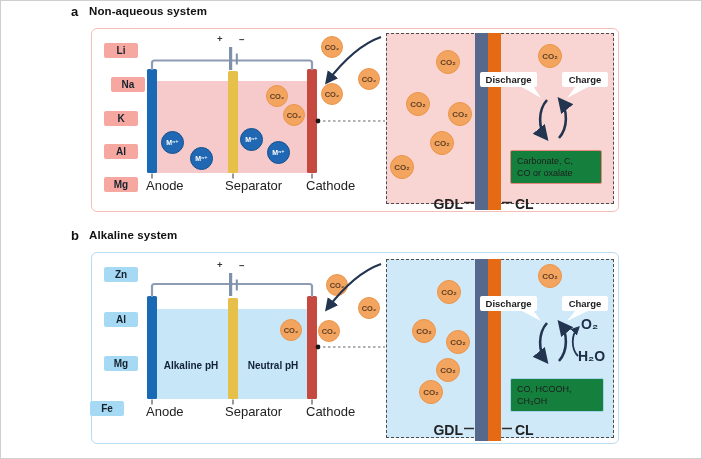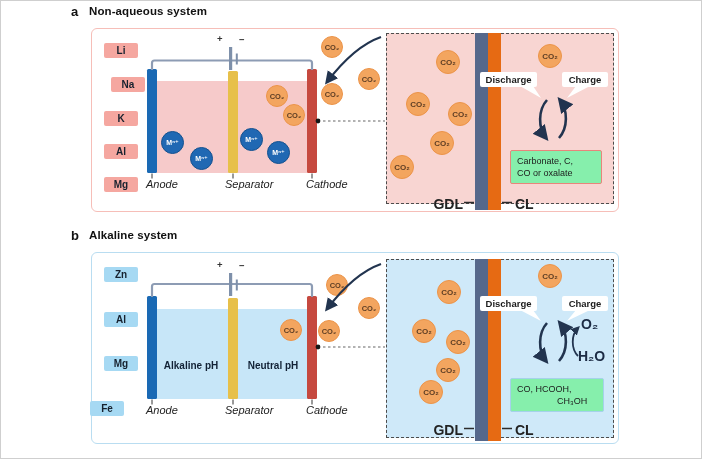--- a/index.html
+++ b/index.html
@@ -13,35 +13,35 @@
   .panel-title{font-size:11.5px;font-weight:800;color:#111;letter-spacing:.1px;}
   .panel-box{position:absolute;border-radius:6px;background:#fff;box-sizing:border-box;}
   .panel-box.pa{border:1.5px solid #f6beb8;}
   .panel-box.pb{border:1.5px solid #b9ddf1;}
   .metal{position:absolute;width:34px;height:15px;border-radius:2px;display:flex;align-items:center;justify-content:center;
          font-size:10px;font-weight:700;color:#16212e;}
   .metal.ma{background:#f5a7a0;}
   .metal.mb{background:#a6d9f3;}
   .bar{position:absolute;border-radius:1.5px;}
   .electrolyte{position:absolute;}
-  .elabel{position:absolute;font-size:11px;color:#222;white-space:nowrap;font-style:italic;}
+  .elabel{position:absolute;font-size:13px;color:#222;white-space:nowrap;}
   .sign{position:absolute;font-size:9.5px;font-weight:700;color:#333;}
   .co2{position:absolute;width:22px;height:22px;border-radius:50%;background:#f3a55f;border:1.5px solid #ec9449;
        box-sizing:border-box;display:flex;align-items:center;justify-content:center;
        font-size:7.5px;font-weight:700;color:#5c3d24;}
   .co2.lg{width:24px;height:24px;font-size:8px;}
   .ion{position:absolute;width:23px;height:23px;border-radius:50%;background:#2068b3;border:1px solid #14518f;
        box-sizing:border-box;display:flex;align-items:center;justify-content:center;
        font-size:7px;font-weight:700;color:#fff;}
   .inset{position:absolute;border:1.3px dashed #4c4c4c;box-sizing:border-box;}
   .inset.ia{background:#f8d5d2;}
   .inset.ib{background:#cfe9f9;}
   .bubble{position:absolute;background:#fff;border-radius:2px;display:flex;align-items:center;justify-content:center;
           font-size:9.5px;font-weight:600;color:#1b1b1b;}
-  .product{position:absolute;background:#86efac;border-radius:2px;padding:4px 6px;font-size:9px;line-height:1.35;color:#1c1c1c;box-sizing:border-box;}
+  .product{position:absolute;background:#15803d;border-radius:2px;padding:4px 6px;font-size:9px;line-height:1.35;color:#1c1c1c;box-sizing:border-box;}
   .product.pra{border:1.2px solid #e8857b;}
   .product.prb{border:1.2px solid #a5d2ea;}
   .gcl{position:absolute;font-size:14px;font-weight:700;color:#222;}
   .chem{position:absolute;font-size:14px;font-weight:700;color:#1c2b44;}
   .phlabel{position:absolute;transform:translate(-50%,-50%);font-size:10px;font-weight:700;color:#122236;white-space:nowrap;text-align:center;}
   svg.overlay{position:absolute;left:0;top:0;pointer-events:none;}
 </style>
 </head>
 <body>
 
@@ -145,21 +145,21 @@
   <div class="co2 lg" style="left:418px;top:379px;">CO₂</div>
 
   <div class="bubble" style="left:479px;top:295px;width:57px;height:15px;">Discharge</div>
   <div class="bubble" style="left:561px;top:295px;width:46px;height:15px;">Charge</div>
 
   <div class="chem" style="left:580px;top:315px;">O₂</div>
   <div class="chem" style="left:577px;top:347px;">H₂O</div>
 
   <div class="product prb" style="left:509px;top:377px;width:94px;">
     <span style="display:block;">CO, HCOOH,</span>
-    <span style="display:block;margin-left:40px;">CH₃OH</span>
+    <span style="display:block;">CH₃OH</span>
   </div>
 
   <div class="gcl" style="left:432px;top:421px;width:30px;text-align:right;">GDL</div>
   <div class="gcl" style="left:514px;top:421px;">CL</div>
 
   <svg class="overlay" width="702" height="459" viewBox="0 0 702 459">
     <defs>
       <marker id="arrowNavy" markerWidth="7" markerHeight="7" refX="4.5" refY="3" orient="auto">
         <path d="M0,0 L6,3 L0,6 Z" fill="#22344f"></path>
       </marker>

